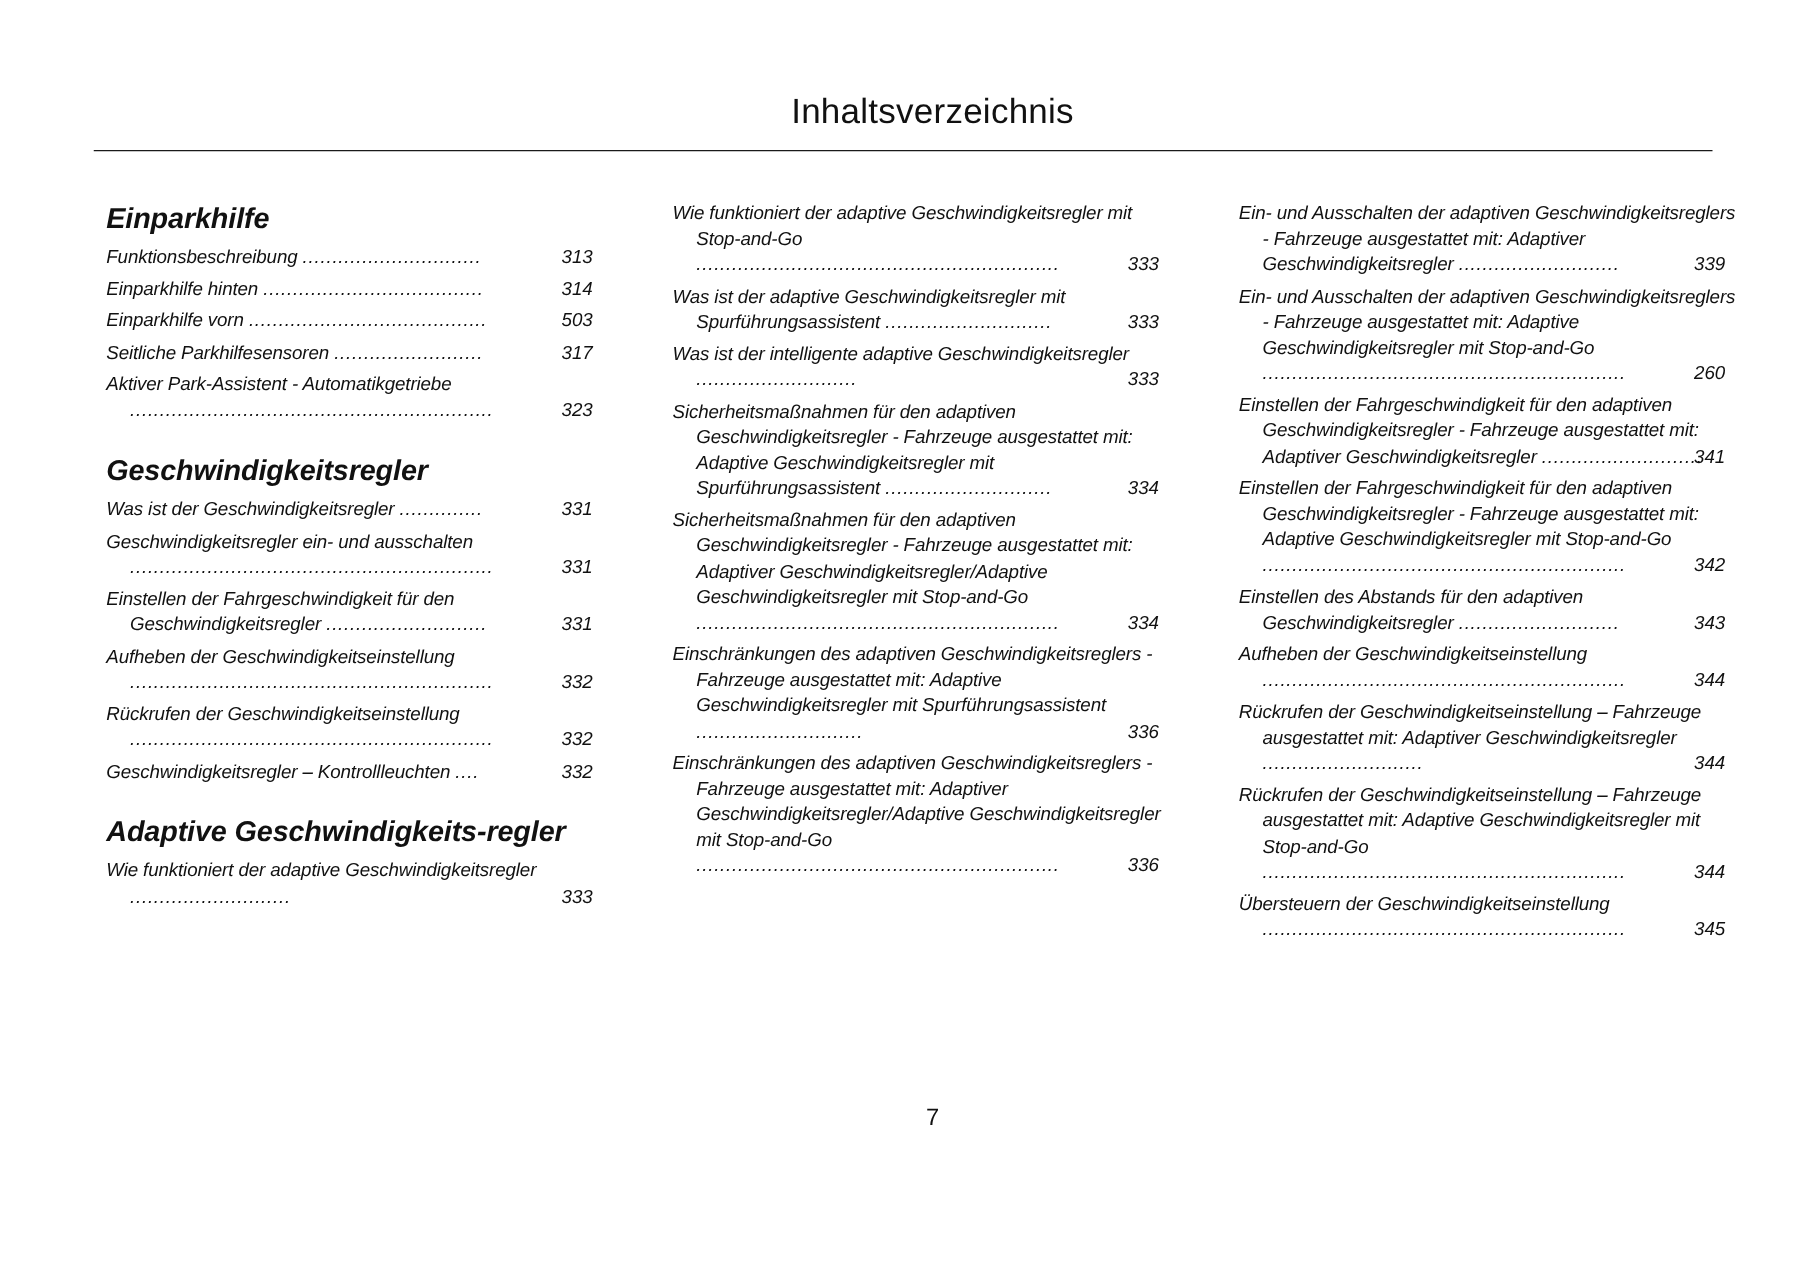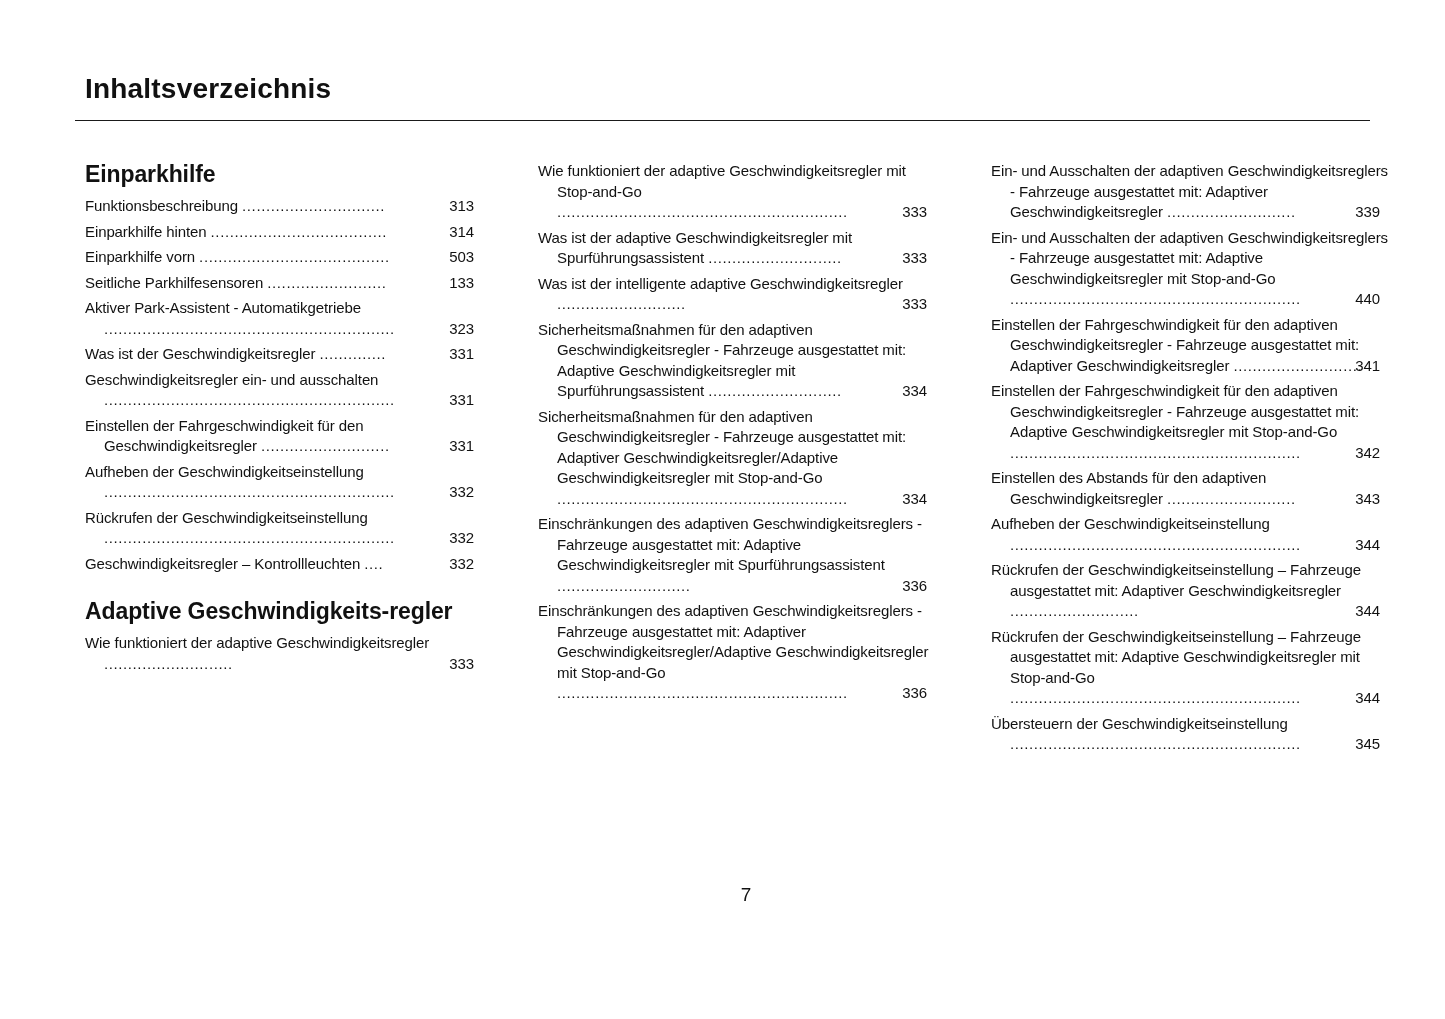--- a/index.html
+++ b/index.html
@@ -6,26 +6,26 @@
   html, body { width:1445px; height:1019px; }
   body {
     background:#ffffff;
     color:#111111;
     font-family:"Liberation Sans", sans-serif;
     position:relative;
     overflow:hidden;
   }
   .doc { position:absolute; inset:0; padding:72px 38px 0 85px; }
   .page-title {
-    font-size:28px; line-height:34px; font-weight:700;
-    letter-spacing:.2px;
+    font-size:28px; line-height:34px; font-weight:400;
+    text-align:center; letter-spacing:.2px;
   }
   .title-rule { height:0; border-bottom:1.6px solid #1a1a1a; margin:14px 37px 0 -10px; }
   .columns { display:flex; gap:48px; margin-top:40px; }
-  .col { width:405px; flex:none; }
+  .col { width:405px; flex:none;font-style:italic; }
   .toc-heading {
     font-size:23px; line-height:26px; font-weight:700;
     margin:24px 0 9px 19px; text-indent:-19px; letter-spacing:-.1px;
   }
   .col > .toc-heading:first-child { margin-top:0; }
   .toc-entry {
     position:relative;
     font-size:15px; line-height:20.5px; letter-spacing:-.1px;
     margin:0 0 5px 19px; text-indent:-19px;
   }
@@ -42,43 +42,44 @@
 
 <div class="doc">
   <h1 class="page-title">Inhaltsverzeichnis</h1>
   <div class="title-rule"></div>
   <div class="columns">
     <div class="col">
         <div class="toc-heading">Einparkhilfe</div>
         <div class="toc-entry"><span class="entry-text">Funktionsbeschreibung</span> <span class="leader">..............................</span><span class="leader-end"></span><span class="entry-page">313</span></div>
         <div class="toc-entry"><span class="entry-text">Einparkhilfe hinten</span> <span class="leader">.....................................</span><span class="leader-end"></span><span class="entry-page">314</span></div>
         <div class="toc-entry"><span class="entry-text">Einparkhilfe vorn</span> <span class="leader">........................................</span><span class="leader-end"></span><span class="entry-page">503</span></div>
-        <div class="toc-entry"><span class="entry-text">Seitliche Parkhilfesensoren</span> <span class="leader">.........................</span><span class="leader-end"></span><span class="entry-page">133</span></div>
+        <div class="toc-entry"><span class="entry-text">Seitliche Parkhilfesensoren</span> <span class="leader">.........................</span><span class="leader-end"></span><span class="entry-page">317</span></div>
         <div class="toc-entry"><span class="entry-text">Aktiver Park-Assistent - Automatikgetriebe</span> <br><span class="leader">.............................................................</span><span class="leader-end"></span><span class="entry-page">323</span></div>
+        <div class="toc-heading">Geschwindigkeitsregler</div>
         <div class="toc-entry"><span class="entry-text">Was ist der Geschwindigkeitsregler</span> <span class="leader">..............</span><span class="leader-end"></span><span class="entry-page">331</span></div>
         <div class="toc-entry"><span class="entry-text">Geschwindigkeitsregler ein- und ausschalten</span> <br><span class="leader">.............................................................</span><span class="leader-end"></span><span class="entry-page">331</span></div>
         <div class="toc-entry"><span class="entry-text">Einstellen der Fahrgeschwindigkeit für den Geschwindigkeitsregler</span> <span class="leader">...........................</span><span class="leader-end"></span><span class="entry-page">331</span></div>
         <div class="toc-entry"><span class="entry-text">Aufheben der Geschwindigkeitseinstellung</span> <br><span class="leader">.............................................................</span><span class="leader-end"></span><span class="entry-page">332</span></div>
         <div class="toc-entry"><span class="entry-text">Rückrufen der Geschwindigkeitseinstellung</span> <br><span class="leader">.............................................................</span><span class="leader-end"></span><span class="entry-page">332</span></div>
         <div class="toc-entry"><span class="entry-text">Geschwindigkeitsregler – Kontrollleuchten</span> <span class="leader">....</span><span class="leader-end"></span><span class="entry-page">332</span></div>
         <div class="toc-heading">Adaptive Geschwindigkeits-regler</div>
         <div class="toc-entry"><span class="entry-text">Wie funktioniert der adaptive Geschwindigkeitsregler</span> <span class="leader">...........................</span><span class="leader-end"></span><span class="entry-page">333</span></div>
       </div>
     <div class="col">
         <div class="toc-entry"><span class="entry-text">Wie funktioniert der adaptive Geschwindigkeitsregler mit Stop-and-Go</span> <br><span class="leader">.............................................................</span><span class="leader-end"></span><span class="entry-page">333</span></div>
         <div class="toc-entry"><span class="entry-text">Was ist der adaptive Geschwindigkeitsregler mit Spurführungsassistent</span> <span class="leader">............................</span><span class="leader-end"></span><span class="entry-page">333</span></div>
         <div class="toc-entry"><span class="entry-text">Was ist der intelligente adaptive Geschwindigkeitsregler</span> <span class="leader">...........................</span><span class="leader-end"></span><span class="entry-page">333</span></div>
         <div class="toc-entry"><span class="entry-text">Sicherheitsmaßnahmen für den adaptiven Geschwindigkeitsregler - Fahrzeuge ausgestattet mit: Adaptive Geschwindigkeitsregler mit Spurführungsassistent</span> <span class="leader">............................</span><span class="leader-end"></span><span class="entry-page">334</span></div>
         <div class="toc-entry"><span class="entry-text">Sicherheitsmaßnahmen für den adaptiven Geschwindigkeitsregler - Fahrzeuge ausgestattet mit: Adaptiver Geschwindigkeitsregler/Adaptive Geschwindigkeitsregler mit Stop-and-Go</span> <br><span class="leader">.............................................................</span><span class="leader-end"></span><span class="entry-page">334</span></div>
         <div class="toc-entry"><span class="entry-text">Einschränkungen des adaptiven Geschwindigkeitsreglers - Fahrzeuge ausgestattet mit: Adaptive Geschwindigkeitsregler mit Spurführungsassistent</span> <span class="leader">............................</span><span class="leader-end"></span><span class="entry-page">336</span></div>
         <div class="toc-entry"><span class="entry-text">Einschränkungen des adaptiven Geschwindigkeitsreglers - Fahrzeuge ausgestattet mit: Adaptiver Geschwindigkeitsregler/Adaptive Geschwindigkeitsregler mit Stop-and-Go</span> <br><span class="leader">.............................................................</span><span class="leader-end"></span><span class="entry-page">336</span></div>
       </div>
     <div class="col">
         <div class="toc-entry"><span class="entry-text">Ein- und Ausschalten der adaptiven Geschwindigkeitsreglers - Fahrzeuge ausgestattet mit: Adaptiver Geschwindigkeitsregler</span> <span class="leader">...........................</span><span class="leader-end"></span><span class="entry-page">339</span></div>
-        <div class="toc-entry"><span class="entry-text">Ein- und Ausschalten der adaptiven Geschwindigkeitsreglers - Fahrzeuge ausgestattet mit: Adaptive Geschwindigkeitsregler mit Stop-and-Go</span> <br><span class="leader">.............................................................</span><span class="leader-end"></span><span class="entry-page">440</span></div>
+        <div class="toc-entry"><span class="entry-text">Ein- und Ausschalten der adaptiven Geschwindigkeitsreglers - Fahrzeuge ausgestattet mit: Adaptive Geschwindigkeitsregler mit Stop-and-Go</span> <br><span class="leader">.............................................................</span><span class="leader-end"></span><span class="entry-page">260</span></div>
         <div class="toc-entry"><span class="entry-text">Einstellen der Fahrgeschwindigkeit für den adaptiven Geschwindigkeitsregler - Fahrzeuge ausgestattet mit: Adaptiver Geschwindigkeitsregler</span> <span class="leader">...........................</span><span class="leader-end"></span><span class="entry-page">341</span></div>
         <div class="toc-entry"><span class="entry-text">Einstellen der Fahrgeschwindigkeit für den adaptiven Geschwindigkeitsregler - Fahrzeuge ausgestattet mit: Adaptive Geschwindigkeitsregler mit Stop-and-Go</span> <br><span class="leader">.............................................................</span><span class="leader-end"></span><span class="entry-page">342</span></div>
         <div class="toc-entry"><span class="entry-text">Einstellen des Abstands für den adaptiven Geschwindigkeitsregler</span> <span class="leader">...........................</span><span class="leader-end"></span><span class="entry-page">343</span></div>
         <div class="toc-entry"><span class="entry-text">Aufheben der Geschwindigkeitseinstellung</span> <br><span class="leader">.............................................................</span><span class="leader-end"></span><span class="entry-page">344</span></div>
         <div class="toc-entry"><span class="entry-text">Rückrufen der Geschwindigkeitseinstellung – Fahrzeuge ausgestattet mit: Adaptiver Geschwindigkeitsregler</span> <span class="leader">...........................</span><span class="leader-end"></span><span class="entry-page">344</span></div>
         <div class="toc-entry"><span class="entry-text">Rückrufen der Geschwindigkeitseinstellung – Fahrzeuge ausgestattet mit: Adaptive Geschwindigkeitsregler mit Stop-and-Go</span> <br><span class="leader">.............................................................</span><span class="leader-end"></span><span class="entry-page">344</span></div>
         <div class="toc-entry"><span class="entry-text">Übersteuern der Geschwindigkeitseinstellung</span> <br><span class="leader">.............................................................</span><span class="leader-end"></span><span class="entry-page">345</span></div>
       </div>
   </div>
   <div class="page-footer">7</div>

